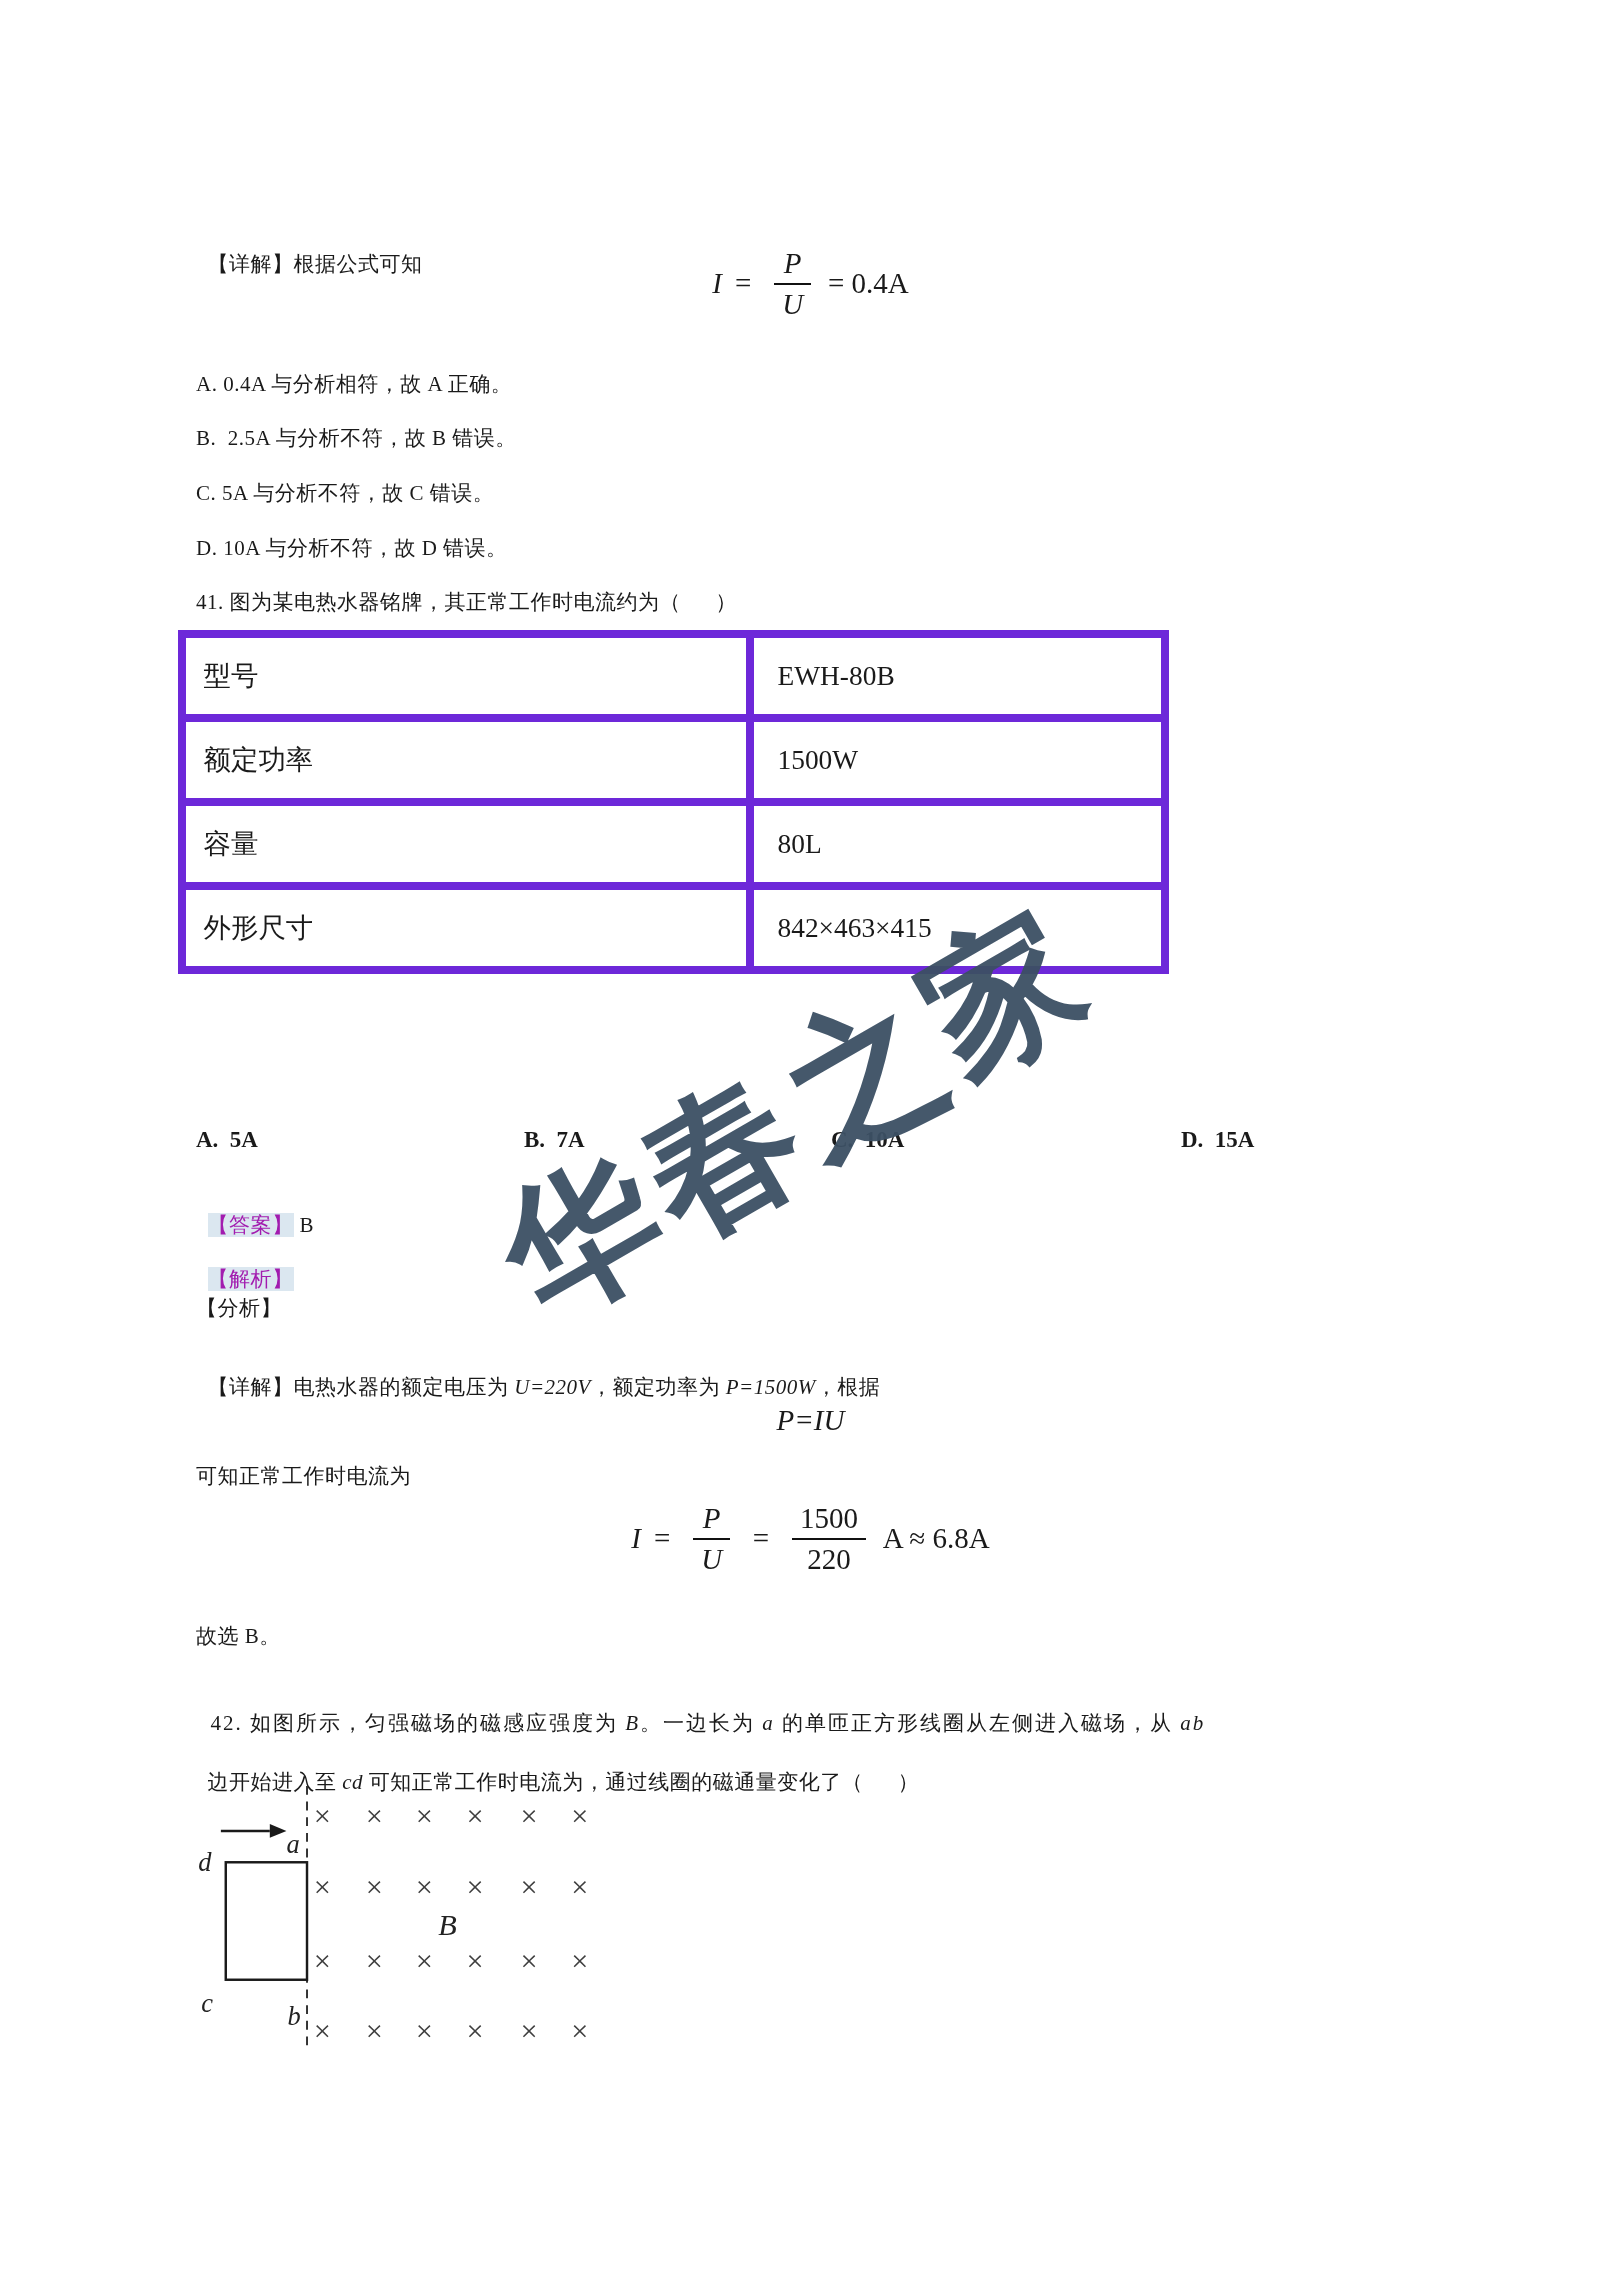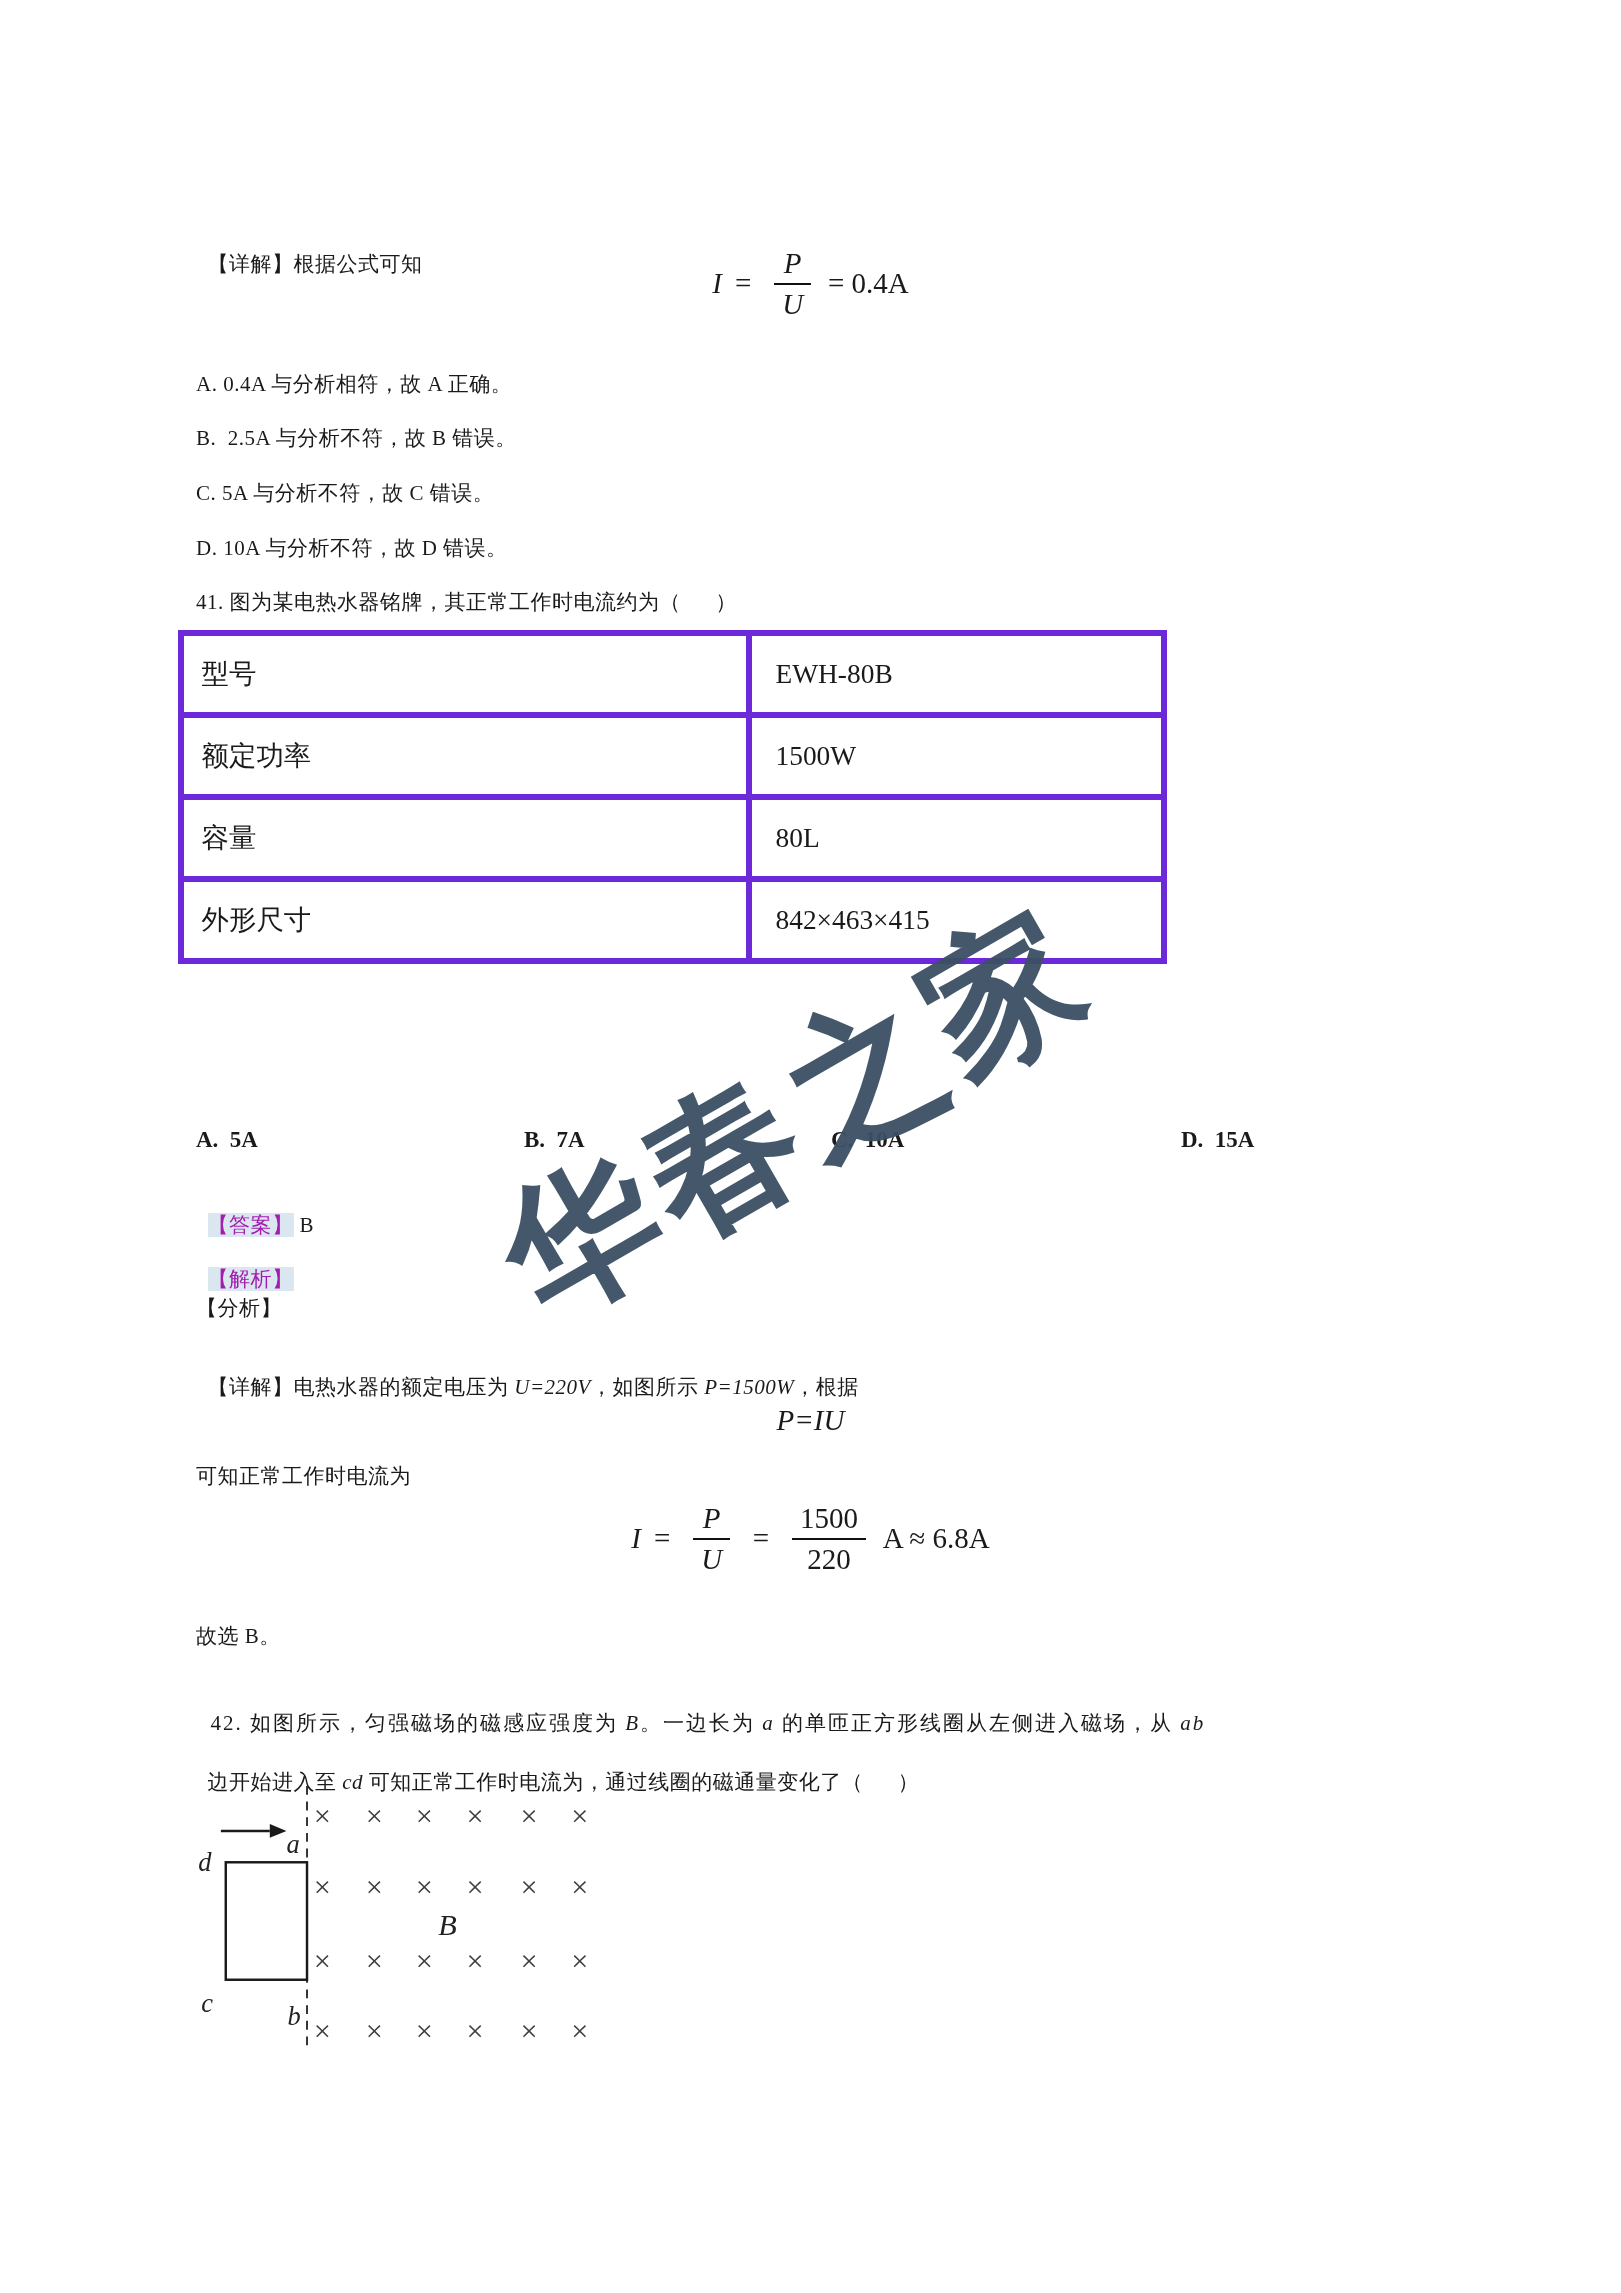--- a/index.html
+++ b/index.html
@@ -16,21 +16,21 @@
   }
   .formula .piece{vertical-align:middle;display:inline-block;}
   .frac{display:inline-block;vertical-align:middle;text-align:center;margin:0 9.8px;}
   .frac .num{display:block;padding:0 7.8px 2.9px;border-bottom:2px solid #111;}
   .frac .den{display:block;padding:2.9px 7.8px 0;}
   table.nameplate{
     position:absolute;left:178px;top:630px;width:983px;
     border-collapse:collapse;table-layout:fixed;
   }
   table.nameplate td{
-    border:6px solid #6d28d9;height:74px;font-size:27.4px;vertical-align:middle;
+    border:8px solid #6d28d9;height:74px;font-size:27.4px;vertical-align:middle;
     padding-left:17.6px;background:#fff;
   }
   table.nameplate td.val{padding-left:23.5px;font-family:Liberation Serif, serif;}
   .optrow-item{position:absolute;font-size:23px;white-space:pre;font-weight:bold;}
   .watermark{
     position:absolute;left:797px;top:1115px;
     transform:translate(-50%,-50%) rotate(-30deg);
     font-size:152px;font-weight:bold;letter-spacing:9.8px;white-space:nowrap;
     color:#3c5064;opacity:0.95;z-index:50;
     font-family:"DejaVu Sans",sans-serif;
@@ -96,21 +96,21 @@
 
 <div class="line" style="top:1186px">
   <span class="hl">【答案】</span><span style="margin-left:5.9px">B</span>
 </div>
 <div class="line" style="top:1240px">
   <span class="hl">【解析】</span>
 </div>
 <div class="line" style="top:1294px">【分析】</div>
 
 <div class="line" style="top:1348px">
-  <span>【详解】电热水器的额定电压为 </span><span class="mvar">U=220V</span><span>，如图所示 </span><span class="mvar">P=1500W</span><span>，根据</span>
+  <span>【详解】电热水器的额定电压为 </span><span class="mvar">U=220V</span><span>，额定功率为 </span><span class="mvar">P=1500W</span><span>，根据</span>
 </div>
 
 <div class="formula" style="top:1404px">
   <span class="mvar">P=IU</span>
 </div>
 
 <div class="line" style="top:1462px">可知正常工作时电流为</div>
 
 <div class="formula" style="top:1502px">
   <span class="piece mvar">I</span>

